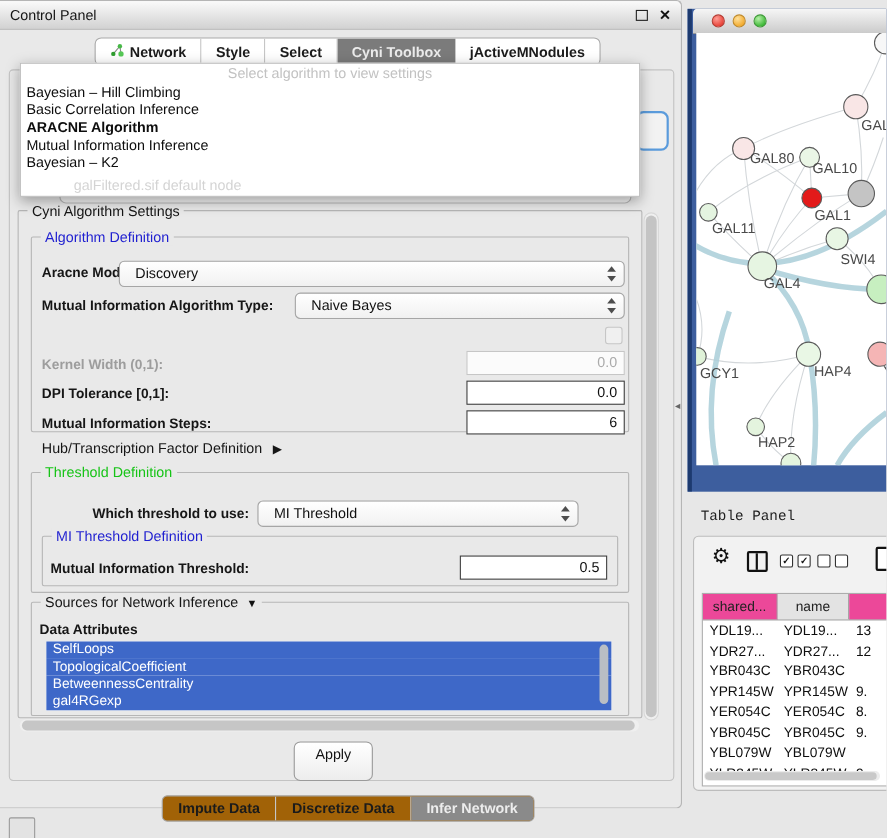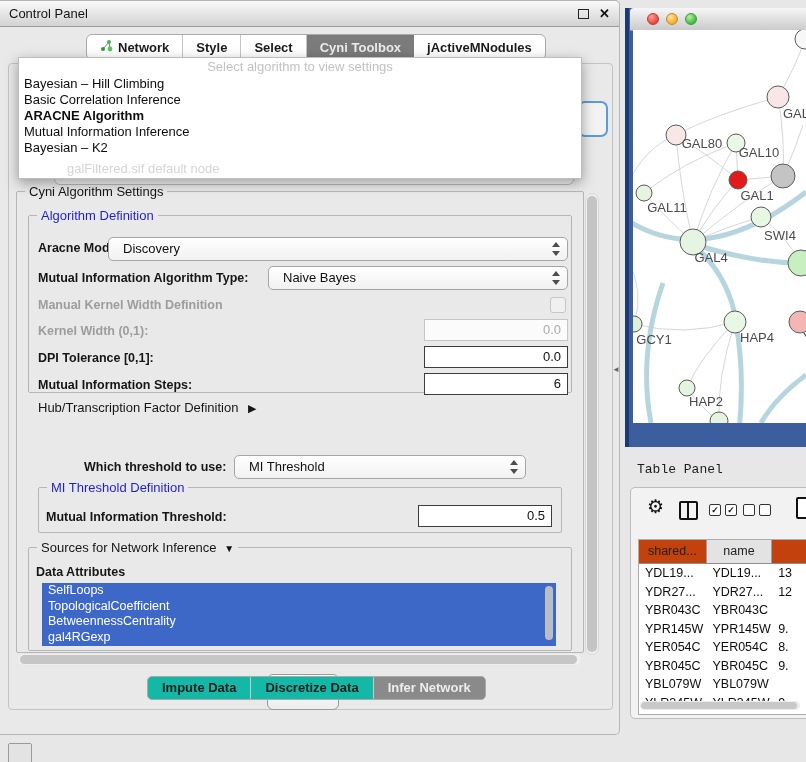--- a/index.html
+++ b/index.html
@@ -72,21 +72,21 @@
   #hscroll .thumb{position:absolute;left:2px;top:1px;width:557px;height:9px;background:#c6c6c6;border-radius:5px;}
 
   
   #attr-list{left:42px;top:582px;width:514px;height:63px;overflow:hidden;background:#fff;}
   #attr-list .litem{height:15.7px;line-height:15.7px;padding-left:6px;font-size:12.5px;color:#fff;background:#3e68c8;}
   #attr-vthumb{left:545px;top:585px;width:8px;height:54px;background:#b9bec4;border-radius:4px;z-index:3;}
 
   
   #apply-btn{left:267px;top:673px;width:72px;height:36px;background:linear-gradient(#ffffff,#ededed);
     border:1px solid #9b9b9b;border-radius:6px;text-align:center;line-height:21px;font-size:13px;color:#111;box-sizing:border-box;}
-  #bottom-tabs{left:147px;top:675px;height:22px;display:flex;background:#14b8a6;border:1px solid #a9a9a9;
+  #bottom-tabs{left:147px;top:722px;height:22px;display:flex;background:#a16207;border:1px solid #a9a9a9;
     border-radius:5px;overflow:hidden;}
   #bottom-tabs .tab{padding:0 14px;line-height:22px;font-size:13px;font-weight:600;color:#1b1b1b;border-right:1px solid #c6c6c6;white-space:nowrap;}
   #bottom-tabs .tab:last-child{border-right:none;}
   #bottom-tabs .tab.sel{background:#8a8a8a;color:#ededed;}
 
   #mini-square{left:8px;top:743px;width:22px;height:25px;background:#e3e3e3;border:1px solid #9a9a9a;border-radius:2px;}
   #split-arrow{left:612px;top:365px;font-size:8px;color:#666;}
 
   
   #net-window{left:625px;top:8px;width:181px;height:439px;background:#3d5e9e;overflow:hidden;}
@@ -110,21 +110,21 @@
   #check-pair{left:78px;top:16px;}
   #uncheck-pair{left:112px;top:16px;}
   .cbpair b{width:10px;height:10px;border:1.5px solid #333;border-radius:2px;display:block;font-size:9px;line-height:10px;
     text-align:center;font-weight:bold;color:#111;background:#fff;}
   #doc-icon{left:165px;top:9px;width:14px;height:18px;border:2px solid #111;border-radius:2px;background:#fff;}
 
   #gene-table{left:7px;top:51px;width:169px;height:174px;overflow:hidden;background:#fff;border:1px solid #adadad;}
   #thead{display:flex;height:23px;border-bottom:1px solid #8f8f8f;}
   #thead .hc{box-sizing:border-box;border-right:1px solid #9f9f9f;font-size:12.5px;color:#222;
     text-align:center;line-height:23px;background:#e3e3e3;overflow:hidden;white-space:nowrap;}
-  #thead .hc.hl{background:#c2410c;}
+  #thead .hc.hl{background:#ec4899;}
   .trow{display:flex;height:18.5px;}
   .trow .tc{box-sizing:border-box;font-size:12.5px;color:#0e0e0e;line-height:18.5px;padding-left:6px;
     overflow:hidden;white-space:nowrap;}
   #table-hscroll{left:9px;top:213px;width:160px;height:9px;background:#ececec;border-radius:5px;}
   #table-hscroll .thumb{position:absolute;left:1px;top:1px;width:156px;height:7px;background:#c9c9c9;border-radius:4px;}
 </style>
 </head>
 <body>
 
 <div id="app">
@@ -195,40 +195,42 @@
         </span>
     </div>
     <span class="flabel" style="left:38px;top:270px;">Mutual Information Algorithm Type:</span>
     <div class="combo" style="left:268px;top:265px;width:300px;">
       <span class="ctext">Naive Bayes</span>
       <span class="spinner">
           <i class="up"></i>
           <i class="dn"></i>
         </span>
     </div>
-    <span class="flabel dis" style="left:38px;top:297px;">Manual Kernel Width Definition</span>
     <span class="checkbox" style="left:550px;top:296px;"></span>
     <span class="flabel dis" style="left:38px;top:323px;">Kernel Width (0,1):</span>
     <div class="tfield dis" style="left:424px;top:318px;width:144px;">
       <span class="tval">0.0</span>
     </div>
     <span class="flabel" style="left:38px;top:350px;">DPI Tolerance [0,1]:</span>
     <div class="tfield" style="left:424px;top:345px;width:144px;">
       <span class="tval">0.0</span>
     </div>
     <span class="flabel" style="left:38px;top:377px;">Mutual Information Steps:</span>
     <div class="tfield" style="left:424px;top:372px;width:144px;">
       <span class="tval">6</span>
     </div>
 
     <span class="flabel plain" style="left:38px;top:399px;">
       <span>Hub/Transcription Factor Definition</span>
       <span style="font-size:11px;margin-left:6px;">▶</span>
     </span>
 
+    <div class="fieldset" style="left:28px;top:428px;width:542px;height:108px;">
+      <span class="legend green">Threshold Definition</span>
+    </div>
     <span class="flabel" style="left:84px;top:459px;">Which threshold to use:</span>
     <div class="combo" style="left:234px;top:454px;width:292px;">
       <span class="ctext">MI Threshold</span>
       <span class="spinner">
           <i class="up"></i>
           <i class="dn"></i>
         </span>
     </div>
     <div class="fieldset" style="left:38px;top:486px;width:522px;height:44px;">
       <span class="legend blue">MI Threshold Definition</span>

